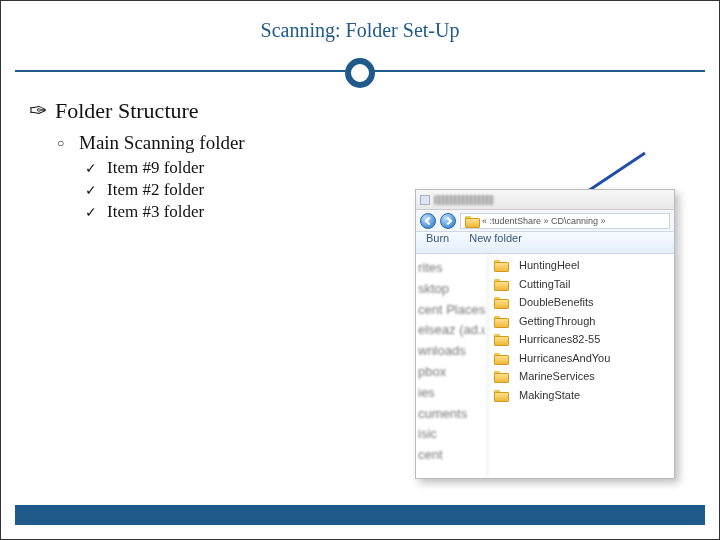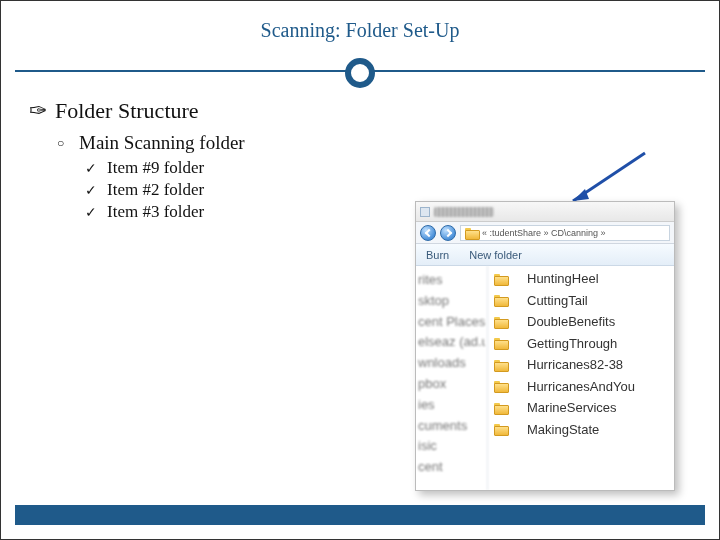--- a/index.html
+++ b/index.html
@@ -66,21 +66,20 @@
     top: 188px;
     width: 260px;
     height: 290px;
     background: #fff;
     border: 1px solid #bbb;
     box-shadow: 4px 4px 8px rgba(0,0,0,0.25);
     overflow: hidden;
     font-family: 'Segoe UI', Tahoma, sans-serif;
     font-size: 10px;
     color: #333;
-    margin-top: 12px;
   }
   .win-titlebar {
     height: 20px;
     background: linear-gradient(#f7f7f7, #e8e8e8);
     border-bottom: 1px solid #ccc;
     display: flex;
     align-items: center;
     gap: 4px;
     padding: 0 4px;
   }
@@ -123,21 +122,21 @@
     padding: 0 4px;
     filter: blur(0.6px);
     white-space: nowrap;
     overflow: hidden;
   }
   .crumb .folder-ico { margin-right: 4px; }
   .toolbar {
     height: 22px;
     background: linear-gradient(#f6fbff,#e4eef8);
     border-bottom: 1px solid #cbd8e6;
-    display: flex; align-items: center;
+    display: flex; align-items: flex-start;
     gap: 20px;
     padding: 0 10px;
     font-size: 11px;
     color: #3a5a7a;
   }
   .toolbar .item { cursor: default; }
   .body {
     display: flex;
     height: calc(100% - 64px);
   }
@@ -156,23 +155,23 @@
     padding: 2px 0;
   }
   .list-header {
     font-size: 10px;
     color: #2d5f9a;
     padding: 2px 6px 4px 6px;
     border-bottom: 1px solid #e5ecf3;
   }
   .folder-row {
     display: flex; align-items: center;
-    gap: 20px;
+    gap: 12px;
     padding: 1px 6px;
-    font-size: 13px;
+    font-size: 11px;
     color: #333;
     line-height: 1.5;
   }
   .folder-ico {
     width: 13px; height: 10px; position: relative; flex: 0 0 13px;
   }
   .folder-ico::before {
     content:""; position:absolute; left:0; top:0;
     width: 6px; height: 3px;
     background: #f3c94b;
@@ -299,21 +298,21 @@
         <div class="folder-row">
             <span class="folder-ico"></span>
             <span class="name">DoubleBenefits</span>
           </div>
         <div class="folder-row">
             <span class="folder-ico"></span>
             <span class="name">GettingThrough</span>
           </div>
         <div class="folder-row">
             <span class="folder-ico"></span>
-            <span class="name">Hurricanes82-38</span>
+            <span class="name">Hurricanes82-55</span>
           </div>
         <div class="folder-row">
             <span class="folder-ico"></span>
             <span class="name">HurricanesAndYou</span>
           </div>
         <div class="folder-row">
             <span class="folder-ico"></span>
             <span class="name">MarineServices</span>
           </div>
         <div class="folder-row">

